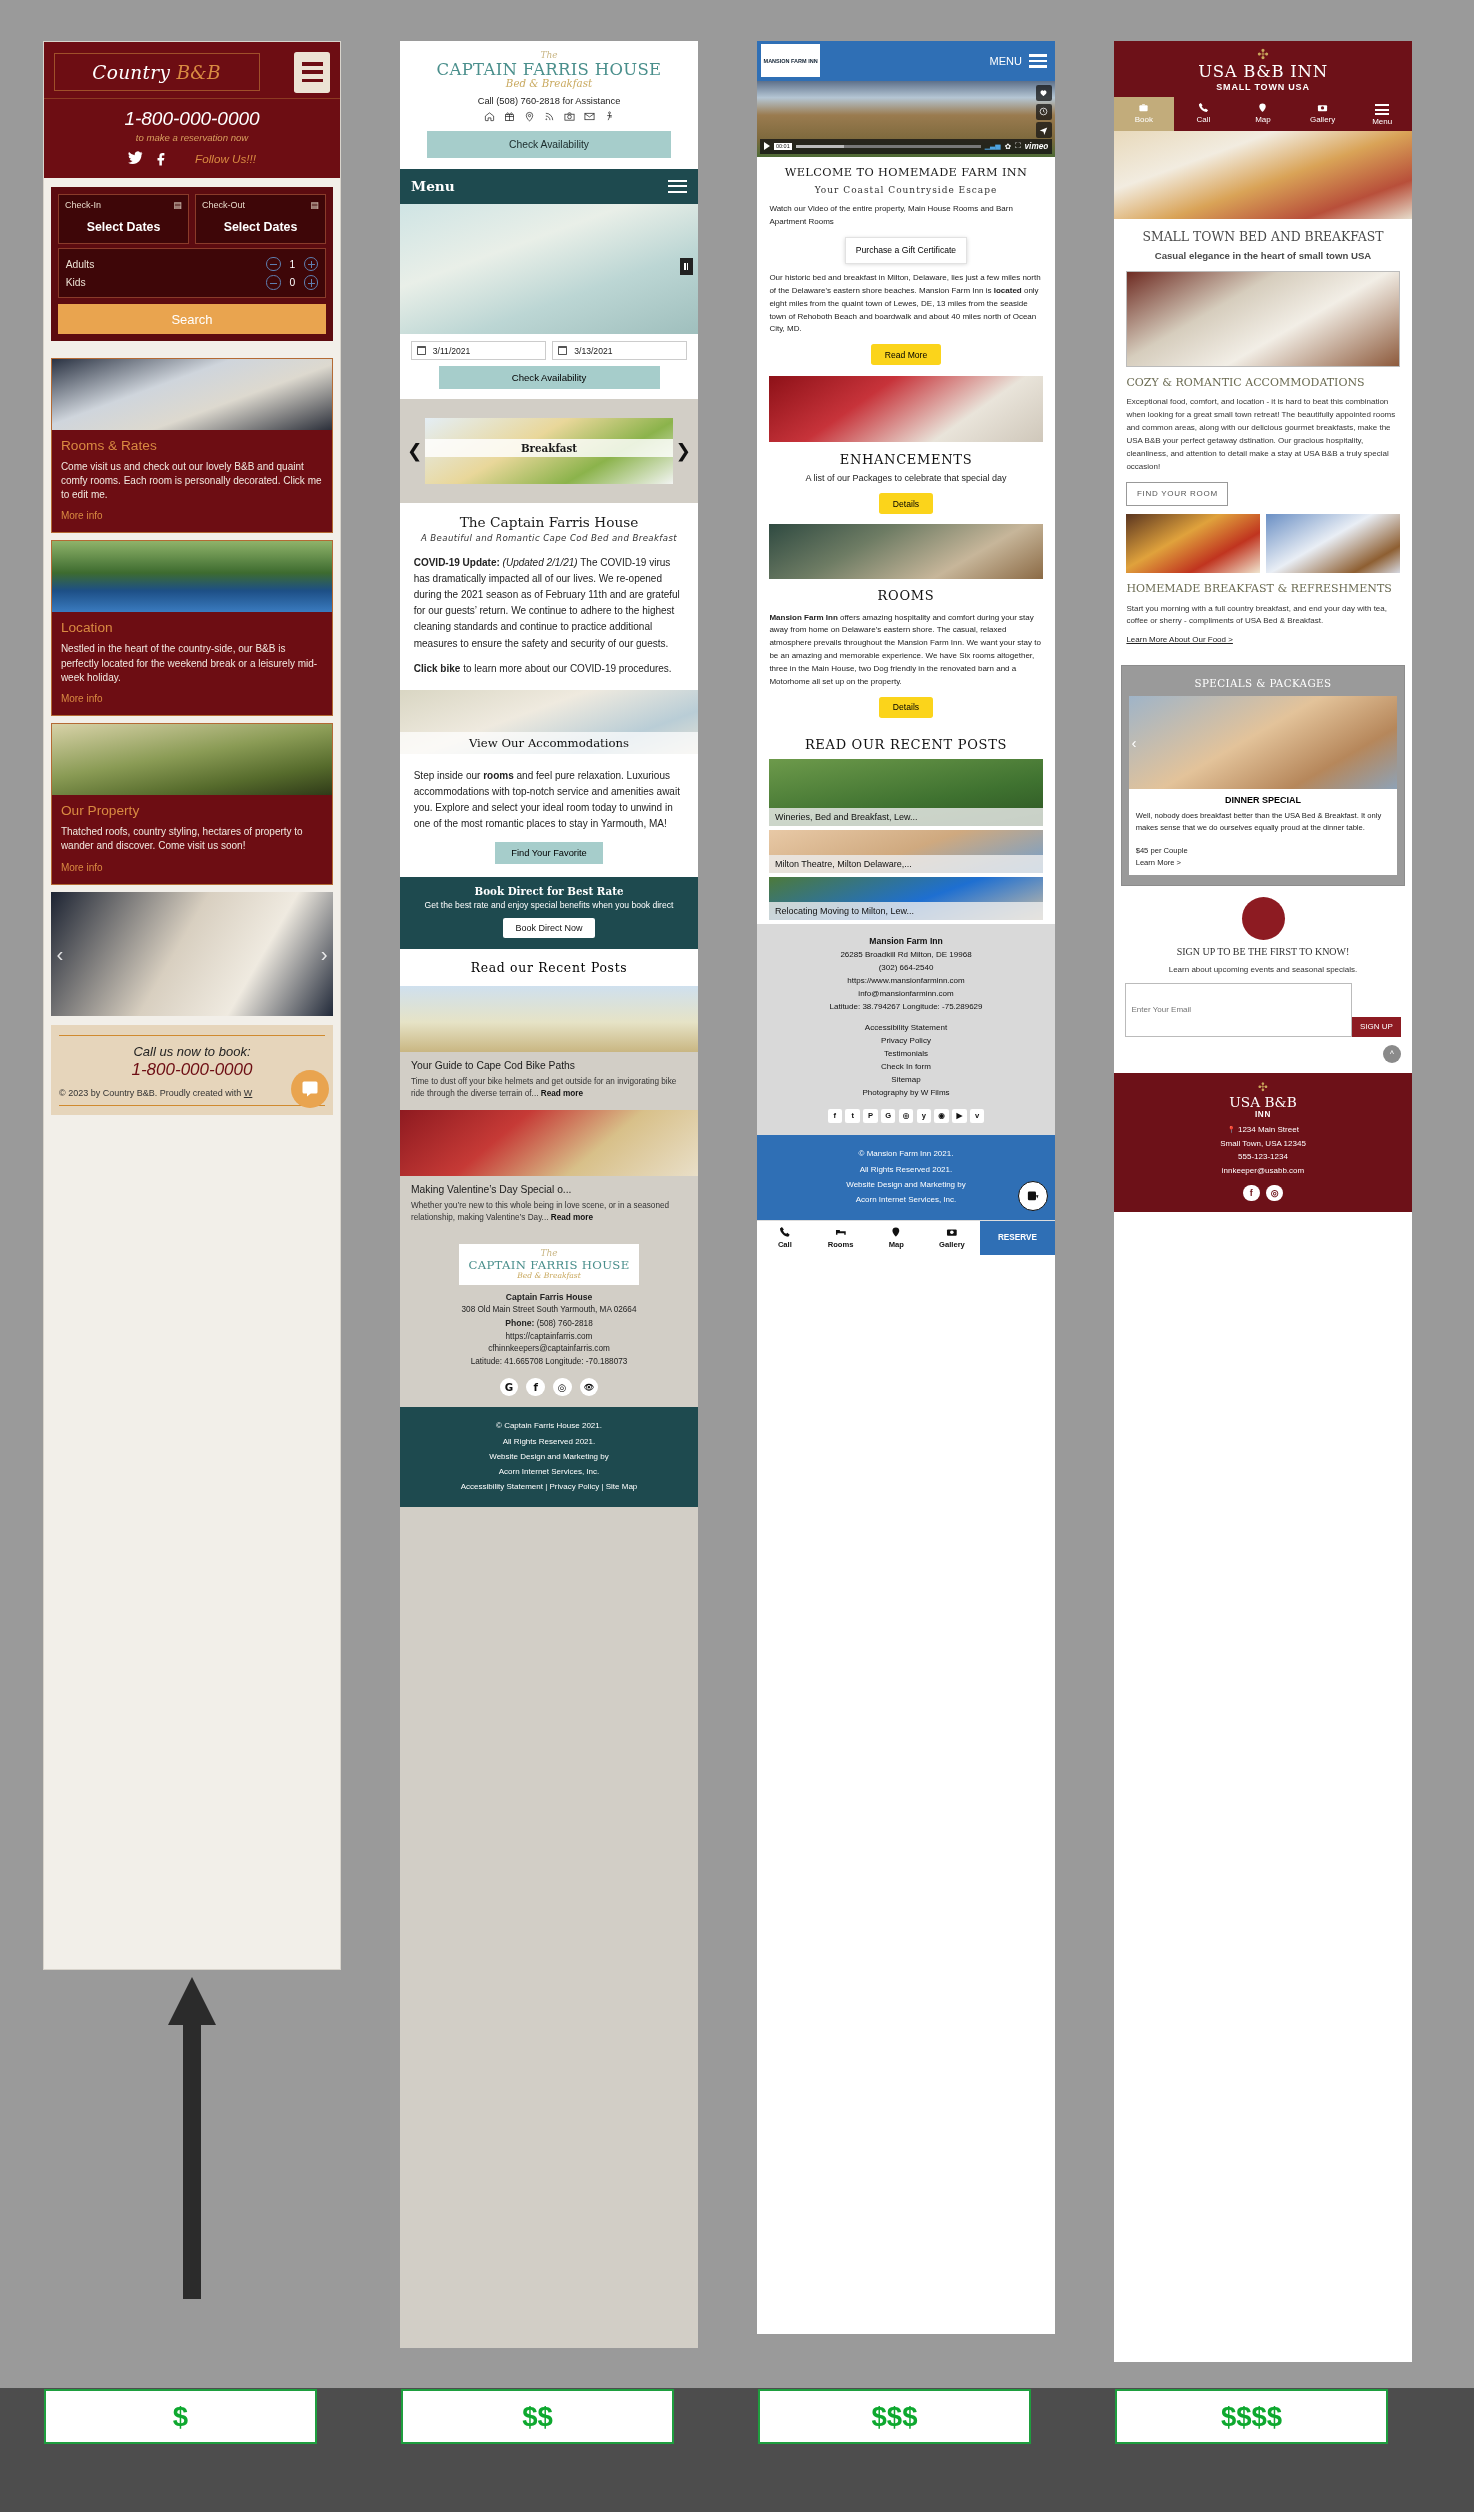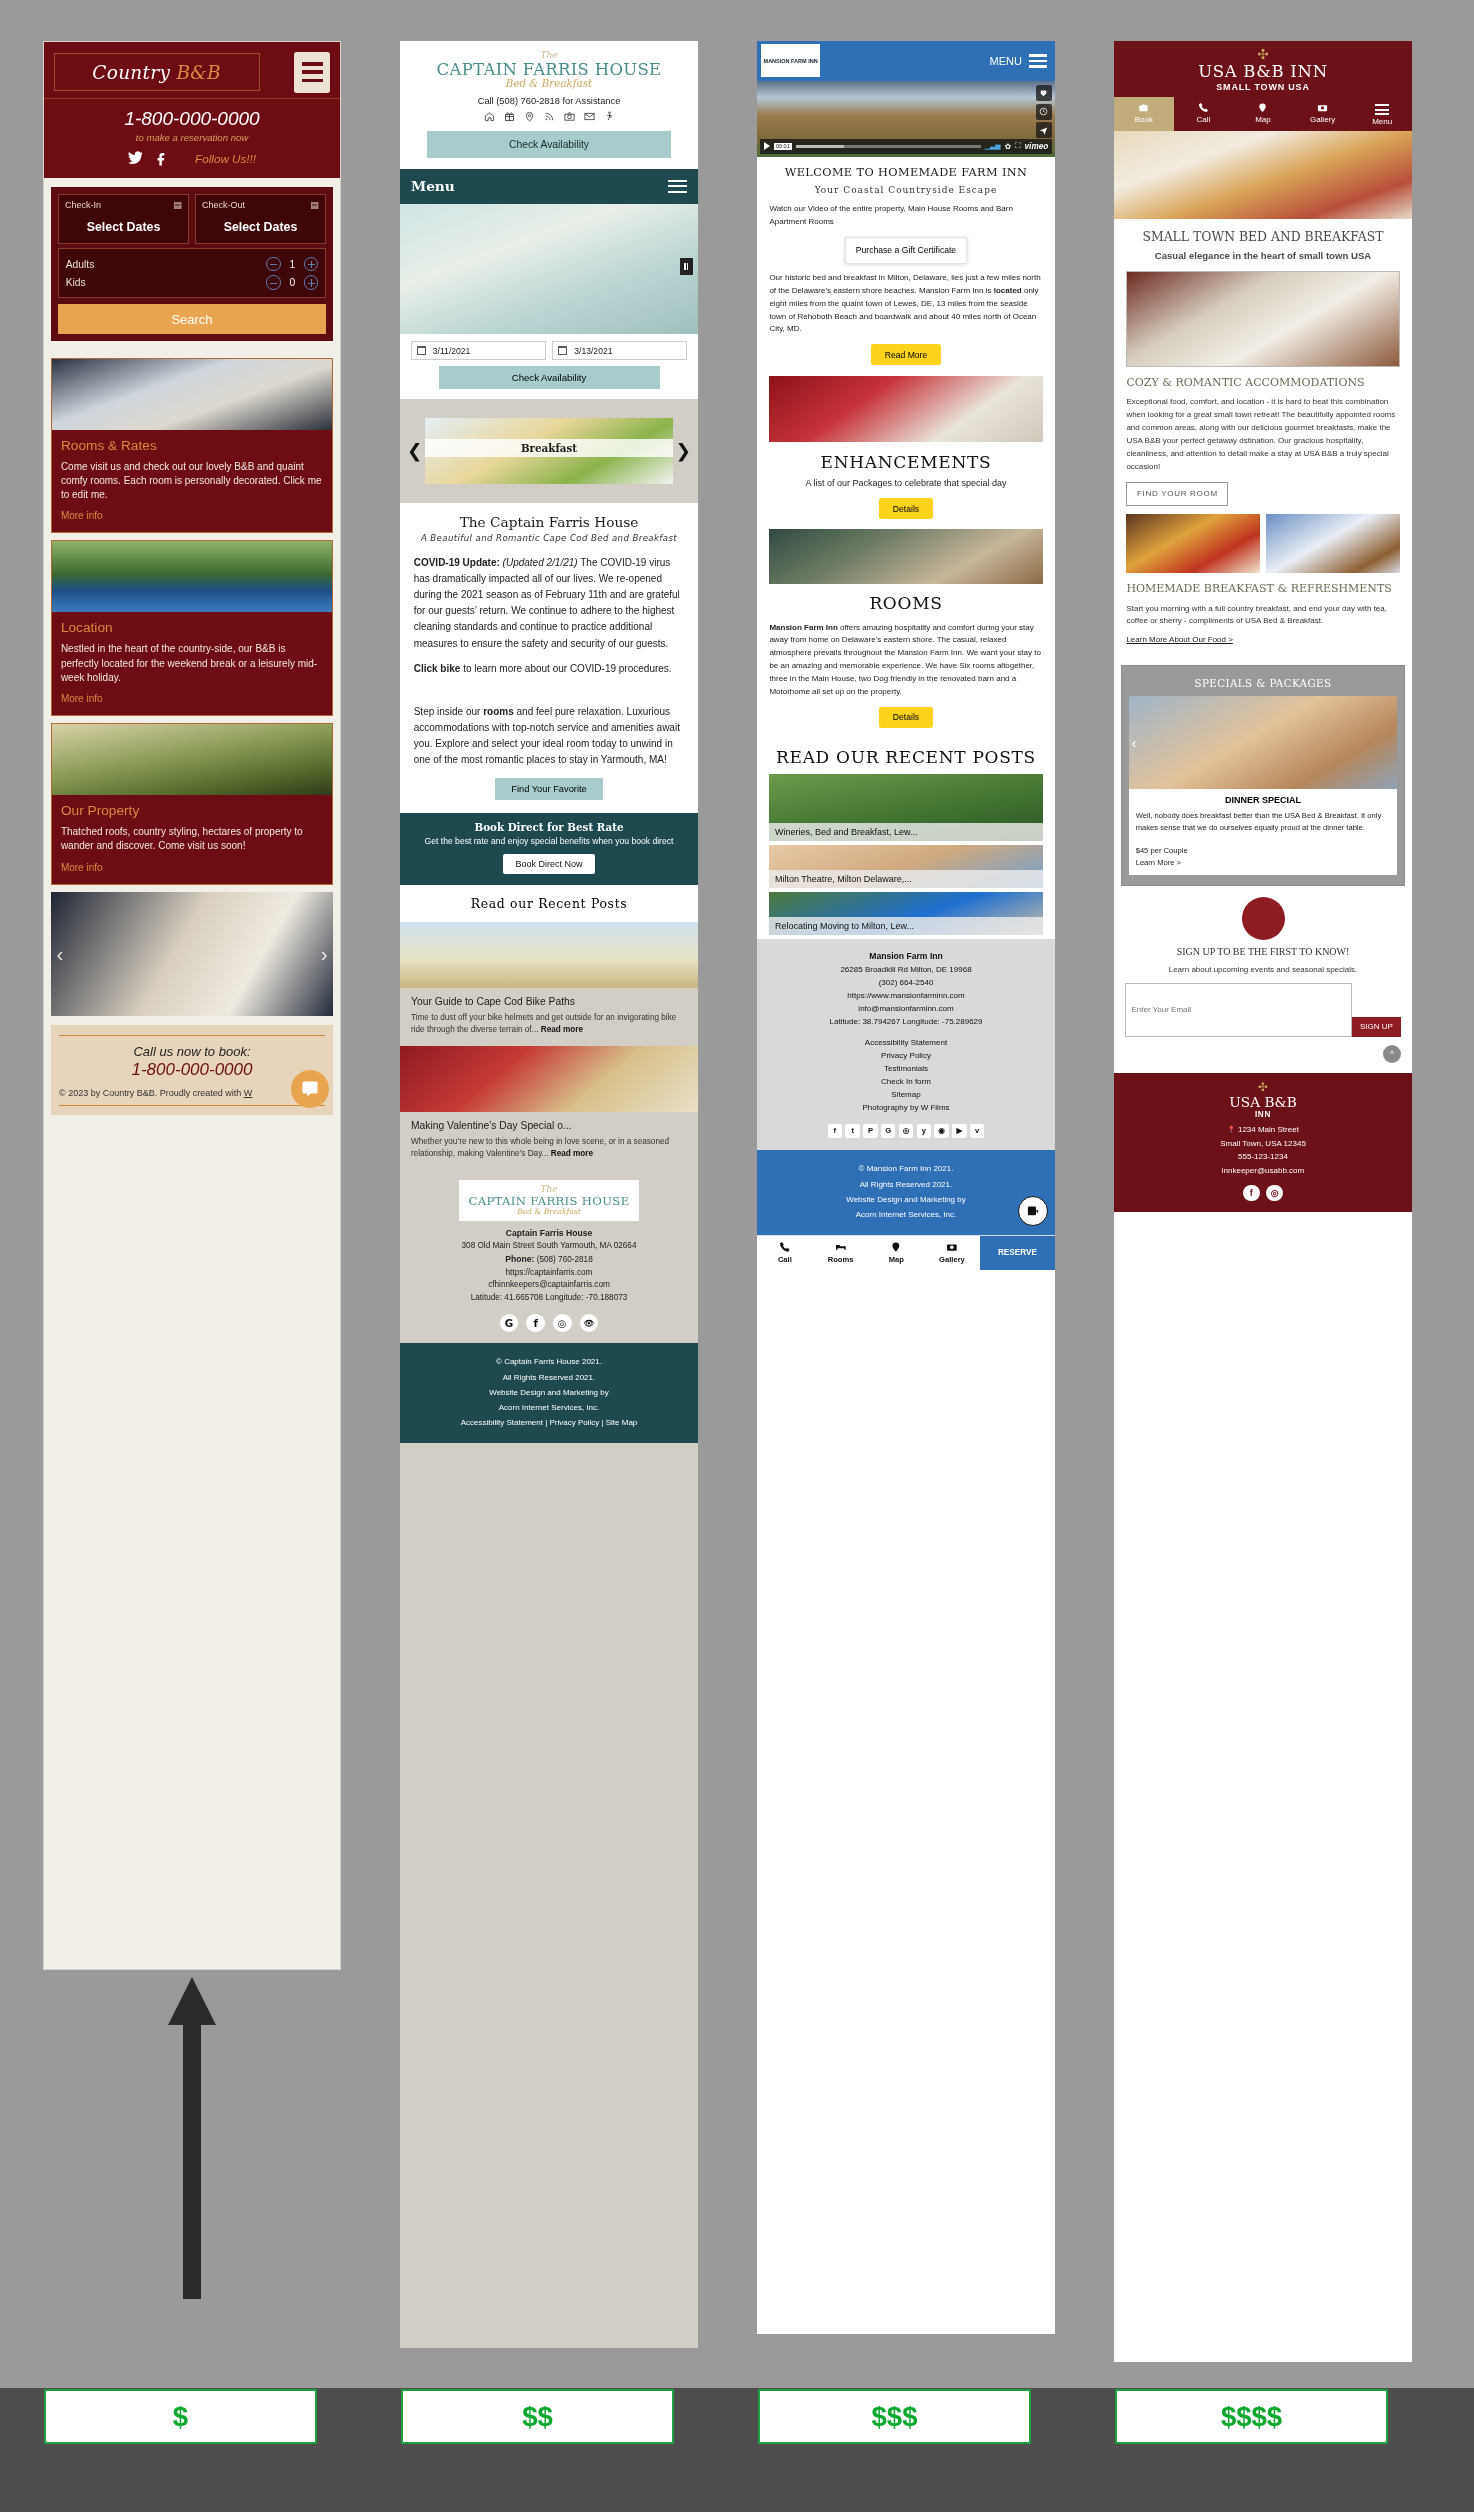--- a/index.html
+++ b/index.html
@@ -151,21 +151,21 @@
   .c3-ctrl .track{ flex:1; height:3.4px; background:#777;}
   .c3-ctrl .track i{ display:block; width:26%; height:100%; background:#bbb;}
   .c3-ctrl .vm{ color:#fff; font-style:italic; font-weight:bold; font-size:8.2px;}
   .c3-white{ background:#fff; padding:9.6px 12.4px 11px; text-align:center;}
   .c3-h1{ font-family:"DejaVu Serif",serif; font-size:11.3px; letter-spacing:0.4px; color:#1a1a1a;}
   .c3-h2{ font-family:"DejaVu Serif",serif; font-size:9px; letter-spacing:1px; color:#333; margin-top:5.5px;}
   .c3-txt{ font-size:8px; color:#222; line-height:1.6; text-align:left; margin-top:8.2px;}
   .c3-gift{ display:inline-block; background:#fff; border:0.7px solid #e2e2e2; box-shadow:0 1.4px 4.1px rgba(0,0,0,.18); font-size:8.6px; padding:7.6px 9.6px; margin-top:8.2px;}
   .c3-yellow{ display:inline-block; background:#fbd41b; font-size:8.6px; padding:5.5px 13.7px; border-radius:2.7px; margin-top:8.2px;}
   .c3-img{ height:69px; background-size:cover; background-position:center; margin:0 12.4px;}
-  .c3-sec-h{ font-family:"DejaVu Serif",serif; font-size:17px; letter-spacing:0.7px; text-align:center; margin-top:9.6px; color:#111;}
+  .c3-sec-h{ font-family:"DejaVu Serif",serif; font-size:13px; letter-spacing:0.7px; text-align:center; margin-top:9.6px; color:#111;}
   .c3-sec-s{ font-size:9px; text-align:center; color:#222; line-height:1.4; margin-top:5.5px;}
   .c3-post{ margin:0 12.4px 4.1px; height:55px; background-size:cover; background-position:center; position:relative;}
   .c3-post .cap{ position:absolute; left:0; right:0; bottom:0; background:rgba(235,235,235,.82); font-size:9px; padding:4.1px 5.5px; color:#111;}
   .c3-foot{ background:#d9d9d9; text-align:center; padding:11px 9.6px 12.4px; font-size:8px; color:#111; line-height:1.62;}
   .c3-foot b{ font-size:8.6px;}
   .c3-links{ margin-top:8.2px; line-height:1.62;}
   .c3-fsoc{ display:flex; justify-content:center; gap:3.4px; margin-top:9px; flex-wrap:wrap;}
   .c3-fsoc .cr{ width:14.4px; height:14.4px; background:#fff; border-radius:2.1px; display:flex; align-items:center; justify-content:center; font-size:7.6px; font-weight:bold; color:#111;}
   .c3-blue{ background:#2f6fb5; color:#fff; text-align:center; font-size:8px; line-height:1.9; padding:11px 8.2px 12.4px; position:relative;}
   .c3-fab{ position:absolute; right:6.9px; bottom:8.2px; width:30px; height:30px; background:#fff; border:1.4px solid #111; border-radius:50%; display:flex; align-items:center; justify-content:center;}
@@ -422,20 +422,23 @@
       <span class="c2-ar r">❯</span>
     </div>
 
     <div class="c2-white">
       <div class="c2-h1">The Captain Farris House</div>
       <div class="c2-h2">A Beautiful and Romantic Cape Cod Bed and Breakfast</div>
       <p class="c2-p"><b>COVID-19 Update:</b> <i>(Updated 2/1/21)</i><span> The COVID-19 virus has dramatically impacted all of our lives. We re-opened during the 2021 season as of February 11th and are grateful for our guests’ return.   We continue to adhere to the highest cleaning standards and continue to practice additional measures to ensure the safety and security of our guests.</span></p>
       <p class="c2-p"><b>Click bike</b><span> to learn more about our COVID-19 procedures.</span></p>
     </div>
 
+    <div class="c2-accom" style="background:linear-gradient(160deg,#d9d6c3 0%,#efeadf 40%,#b9cdd6 75%,#e6e2d6 100%)">
+      <div class="cap">View Our Accommodations</div>
+    </div>
     <div class="c2-white" style="text-align:center">
       <p class="c2-p" style="text-align:left;margin-top:2.7px"><span>Step inside our </span><b>rooms</b><span> and feel pure relaxation. Luxurious accommodations with top-notch service and amenities await you. Explore and select your ideal room today to unwind in one of the most romantic places to stay in Yarmouth, MA!</span></p>
       <div class="c2-find" style="margin-top:9.6px">Find Your Favorite</div>
     </div>
 
     <div class="c2-teal">
       <div class="t">Book Direct for Best Rate</div>
       <div class="s">Get the best rate and enjoy special benefits when you book direct</div>
       <div class="b">Book Direct Now</div>
     </div>

